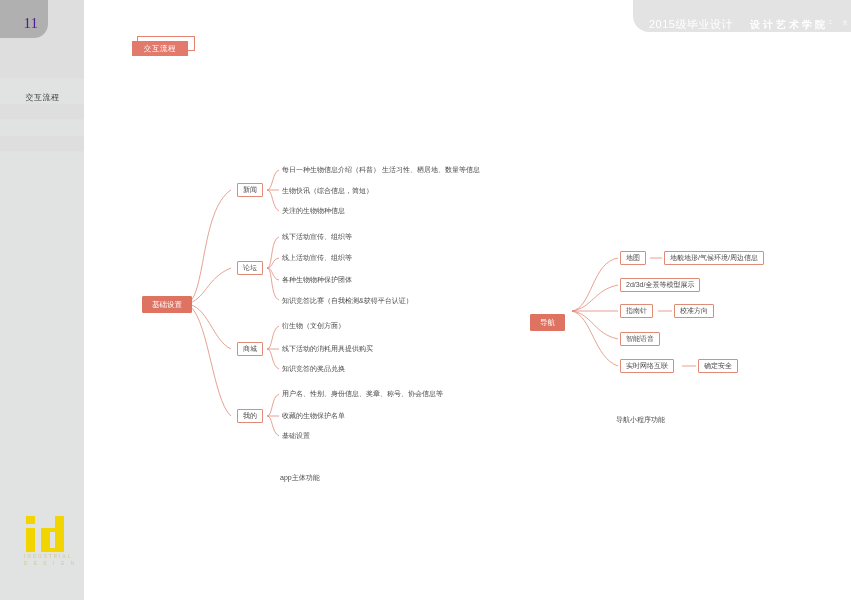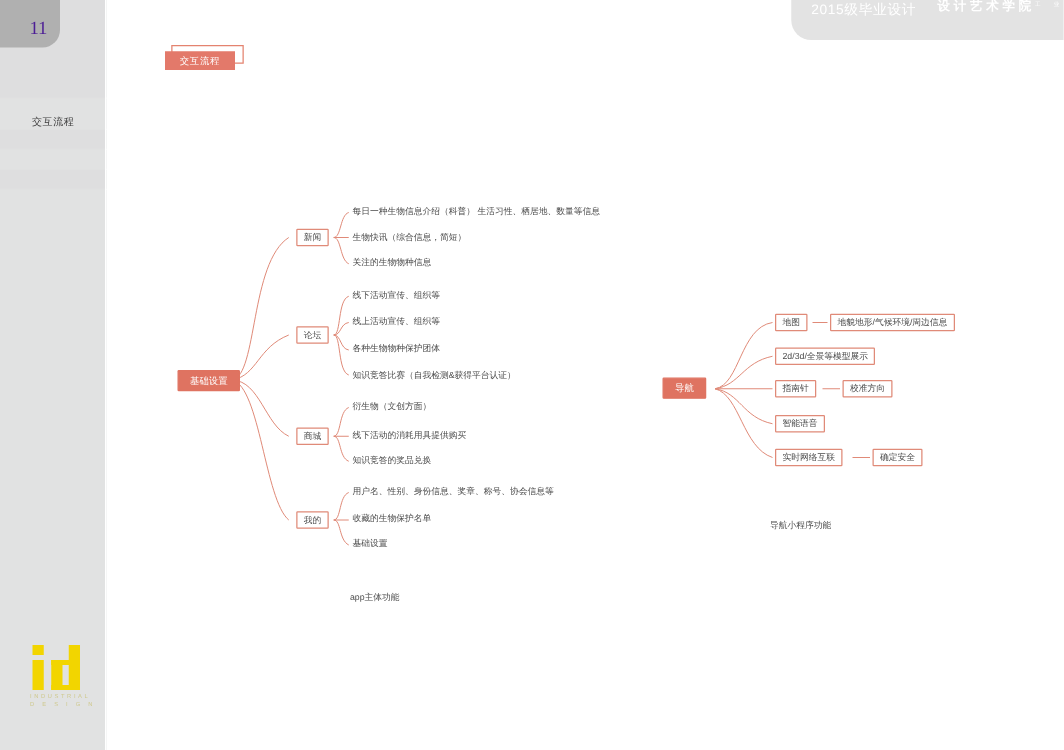--- a/index.html
+++ b/index.html
@@ -30,21 +30,21 @@
   .pagetab span{
     position:absolute;right:10px;bottom:6px;
     font-size:15px;color:#4c1d95;font-family:"Liberation Serif",serif;margin-top:16px;
   }
 
   
   .header-right{
     position:absolute;right:0;top:-16px;width:218px;height:48px;
     background:#e3e3e3;border-bottom-left-radius:16px;
   }
-  .hdr-inner{position:absolute;left:0;top:16px;width:218px;height:48px;display:flex;}
+  .hdr-inner{position:absolute;left:0;top:16px;width:218px;height:48px;display:flex;align-items:center;}
   .hdr-title{
     font-size:11px;color:#ffffff;letter-spacing:.5px;margin-left:16px;
     white-space:nowrap;
   }
   .hdr-divider{width:3px;height:20px;background:#f0d62e;margin:0 8px 0 9px;}
   .hdr-college{display:flex;flex-direction:row;justify-content:center;}
   .hdr-college .c1{
     font-size:10px;color:#ffffff;letter-spacing:3px;font-weight:bold;line-height:11px;
     white-space:nowrap;
   }
@@ -205,21 +205,21 @@
       <path d="M72,81 C92,84 94,104 118,109"></path>
       <path d="M72,81 C92,86 94,128 118,136"></path>
 
       <line x1="150" y1="28" x2="162" y2="28"></line>
 
       <line x1="158" y1="81" x2="172" y2="81"></line>
 
       <line x1="182" y1="136" x2="196" y2="136"></line>
     </svg>
 
-    <div class="node root" style="left:30px;top:72px;">导航</div>
+    <div class="node root" style="left:30px;top:84px;">导航</div>
 
     <div class="node" style="left:120px;top:21px;">地图</div>
     <div class="node" style="left:164px;top:21px;">地貌地形/气候环境/周边信息</div>
 
     <div class="node" style="left:120px;top:48px;">2d/3d/全景等模型展示</div>
 
     <div class="node" style="left:120px;top:74px;">指南针</div>
     <div class="node" style="left:174px;top:74px;">校准方向</div>
 
     <div class="node" style="left:120px;top:102px;">智能语音</div>

